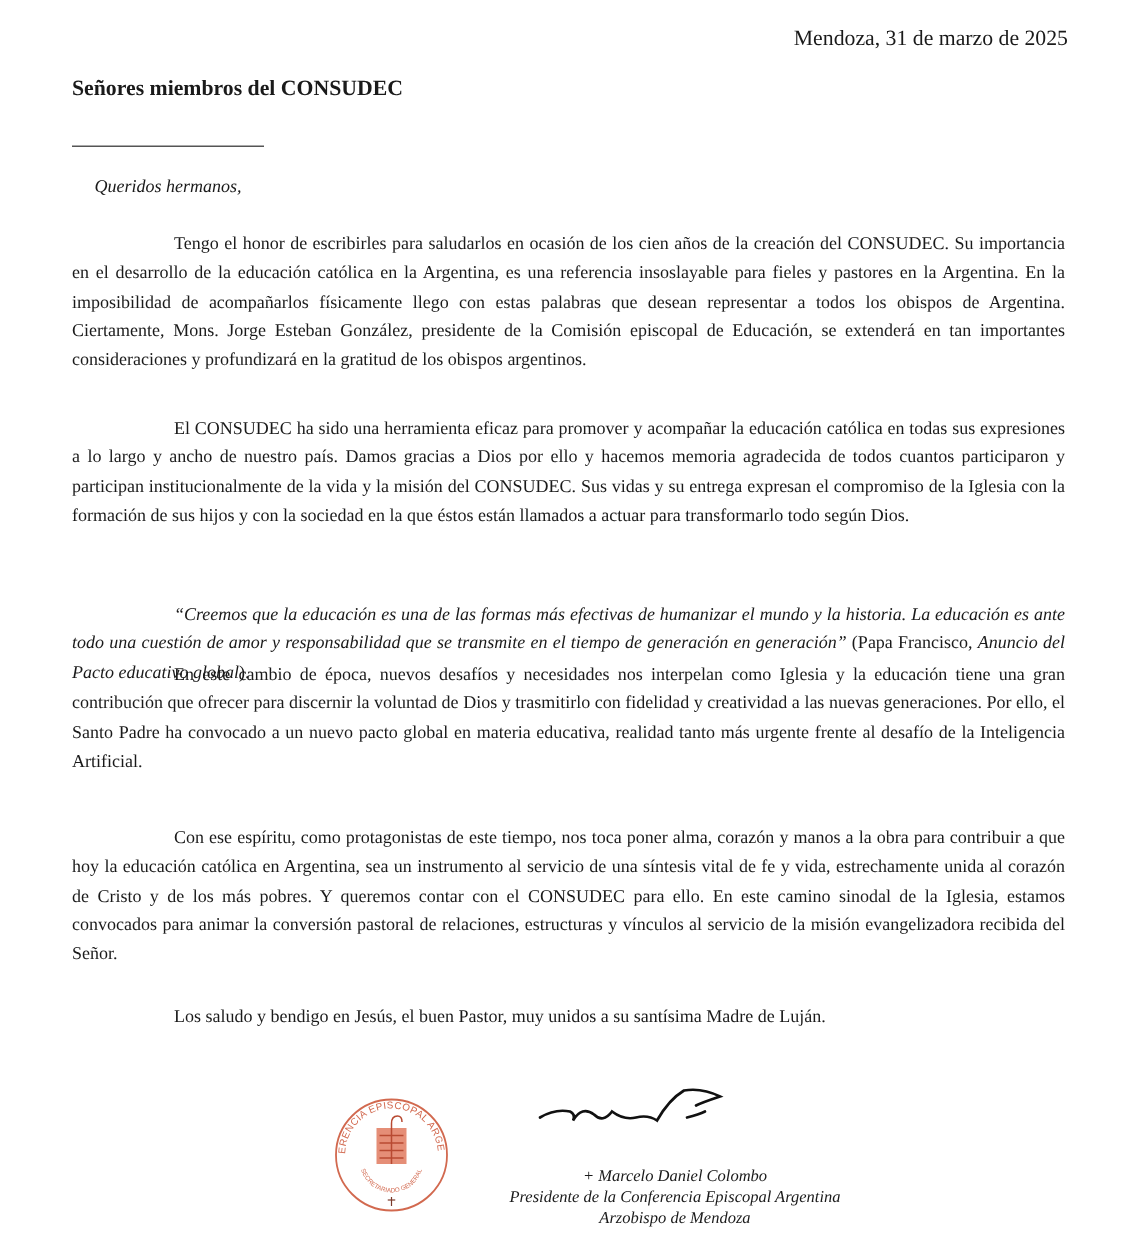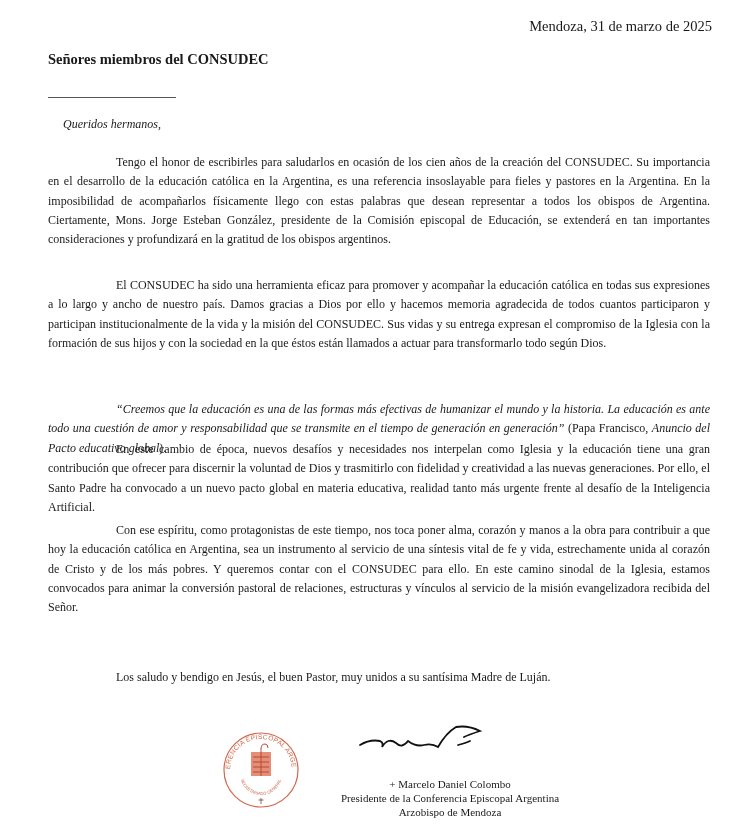--- a/index.html
+++ b/index.html
@@ -12,25 +12,25 @@
   .salutation { position: absolute; left: 48px; top: 117px; font-style: italic; font-size: 12px; margin-left: 15px; }
   .body { position: absolute; left: 48px; width: 662px; font-size: 12px; line-height: 19.3px; text-align: justify; }
   .body p { margin: 0; text-indent: 68px; }
   .quote { font-style: italic; }
   .quote-ref { font-style: normal; }
   .quote-ref i { font-style: italic; }
   .p1 { top: 153px; }
   .p2 { top: 276px; }
   .p3 { top: 400px; }
   .p4 { top: 440px; }
-  .p5 { top: 521px; }
+  .p5 { top: 549px; }
   .p6 { top: 668px; }
   .seal { position: absolute; left: 222px; top: 730px; width: 78px; height: 86px; }
   .signature { position: absolute; left: 358px; top: 723px; width: 140px; height: 40px; }
-  .signer { position: absolute; left: 300px; top: 777px; width: 300px; text-align: center; font-size: 11px; line-height: 14px; }
+  .signer { position: absolute; left: 300px; top: 777px; width: 300px; text-align: center; font-style: italic; font-size: 11px; line-height: 14px; }
 </style>
 </head>
 <body>
 
 <div class="page">
   <div class="date">Mendoza, 31 de marzo de 2025</div>
 
   <div class="addressee">
     <div>Señores miembros del CONSUDEC</div>
   </div>

